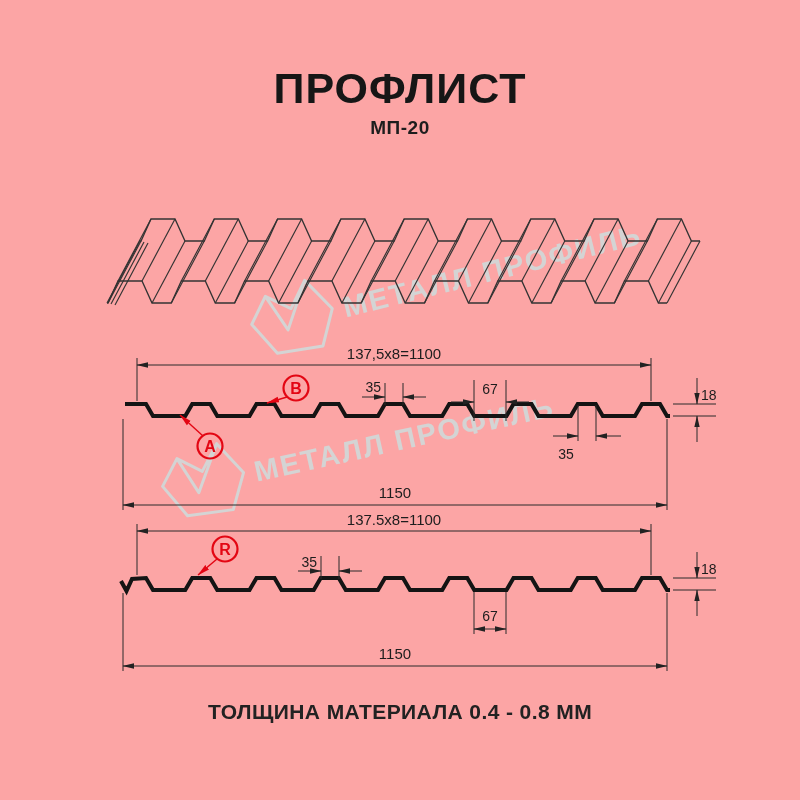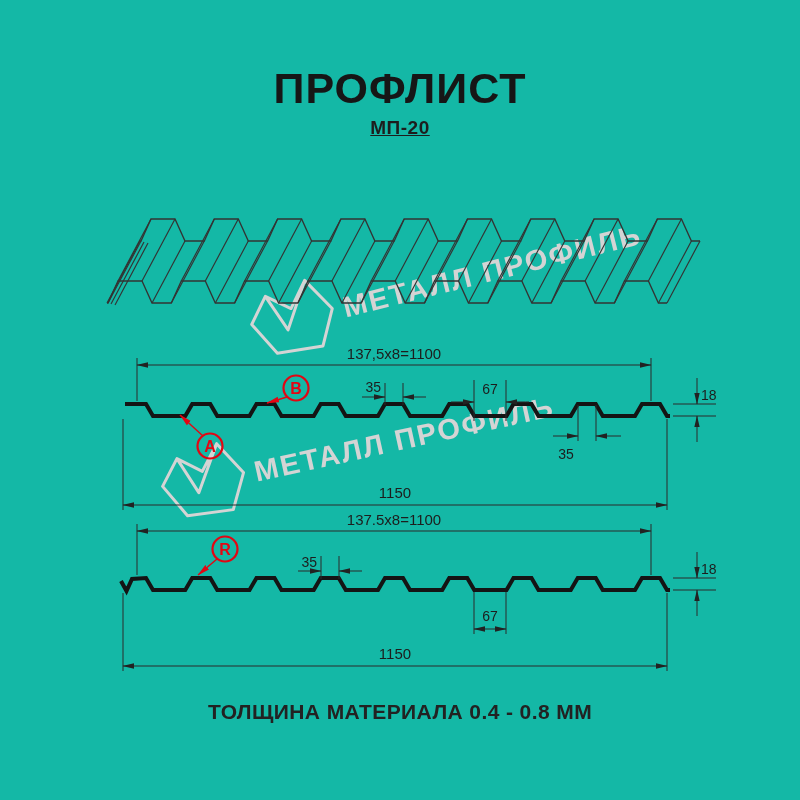--- a/index.html
+++ b/index.html
@@ -1,21 +1,21 @@
 <!DOCTYPE html>
 <html><head>
 <meta charset="utf-8">
 <style>
   html,body{margin:0;padding:0;background:#ffffff;}
-  .page{position:relative;width:800px;height:800px;background:#14b8a6;overflow:hidden;
+  .page{position:relative;width:800px;height:800px;background:#fca5a5;overflow:hidden;
         font-family:"Liberation Sans",sans-serif;}
   .title{position:absolute;top:64px;left:0;width:800px;text-align:center;
          font-size:43px;font-weight:bold;letter-spacing:1px;color:#161616;}
   .subtitle{position:absolute;top:117px;left:0;width:800px;text-align:center;
-            font-size:19px;font-weight:bold;letter-spacing:0.5px;color:#1d1d1d;text-decoration:underline;}
+            font-size:19px;font-weight:bold;letter-spacing:0.5px;color:#1d1d1d;}
   .footer{position:absolute;top:700px;left:0;width:800px;text-align:center;
           font-size:21px;font-weight:bold;letter-spacing:0.4px;color:#222222;}
   svg.canvas{position:absolute;left:0;top:0;}
   text{font-family:"Liberation Sans",sans-serif;}
 </style>
 </head>
 <body>
 
 <div class="page">
   <div class="title">ПРОФЛИСТ</div>

